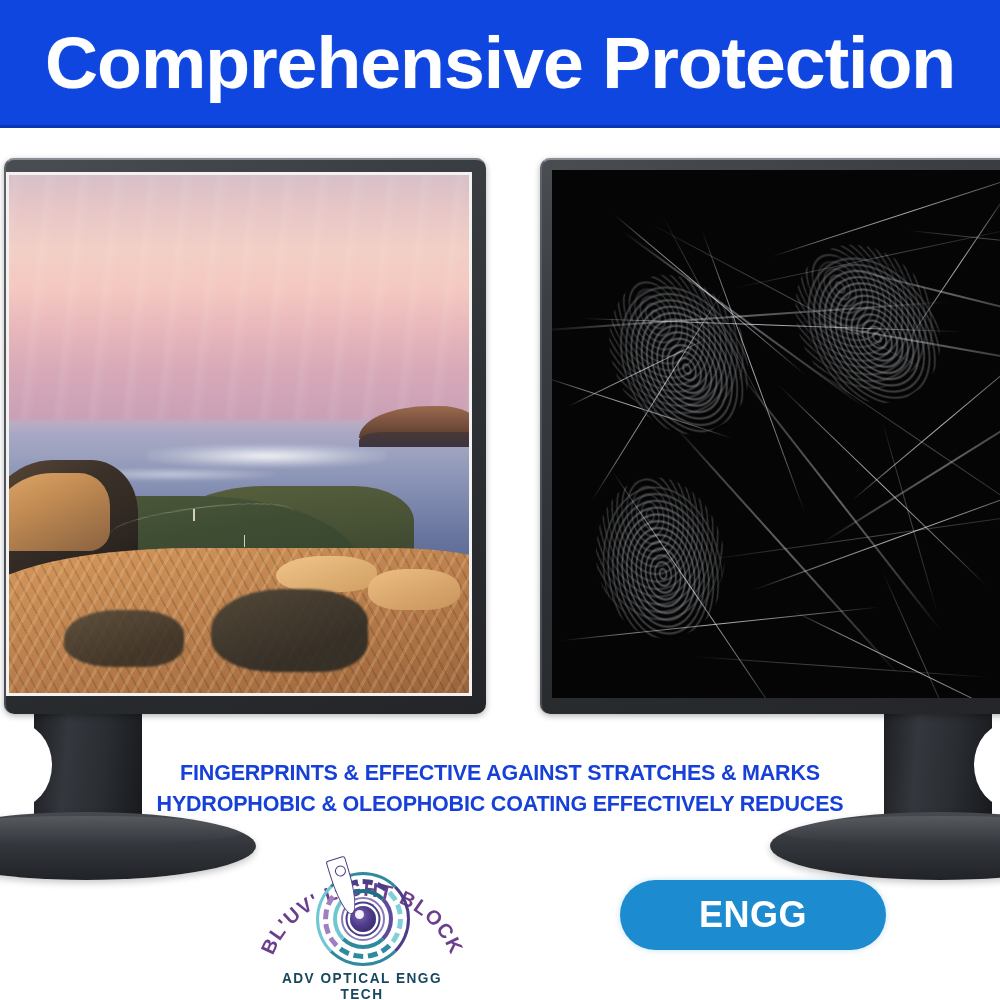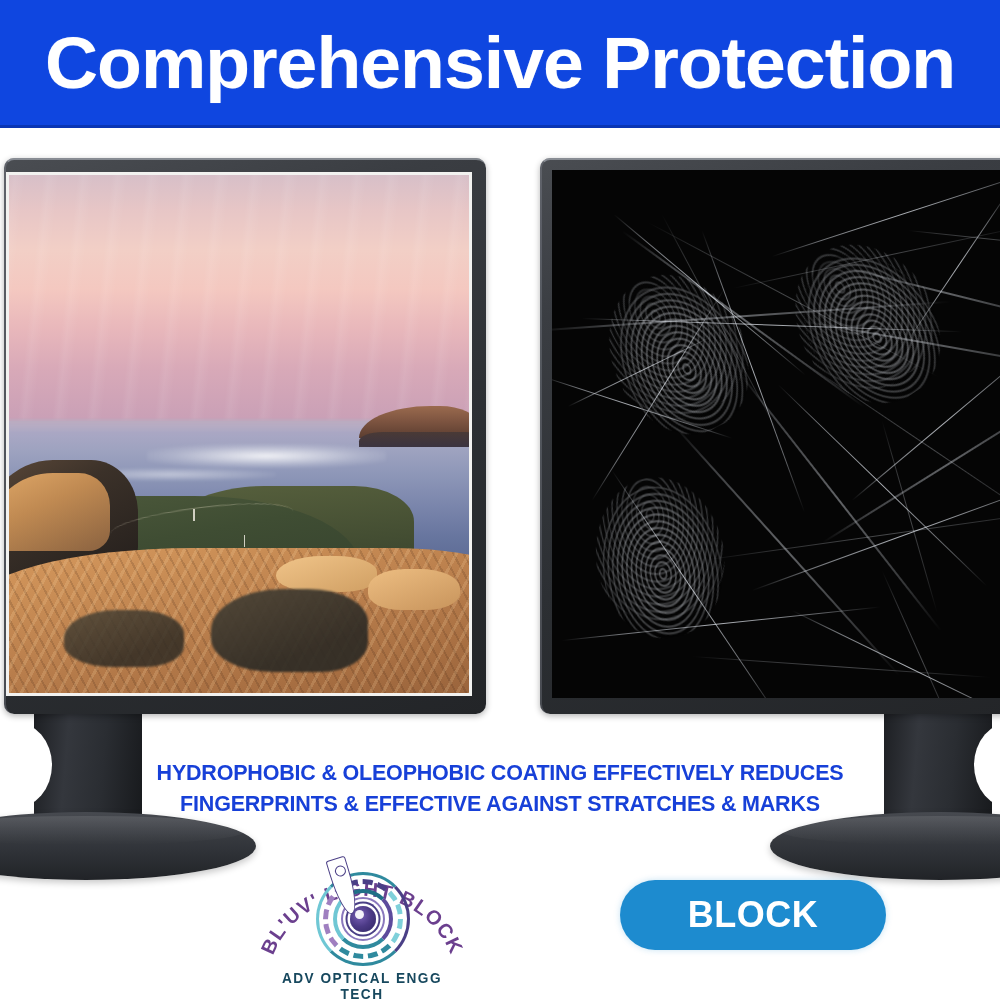--- a/index.html
+++ b/index.html
@@ -497,22 +497,22 @@
       <div class="scratch" style="left:16px;  top:236px; width:160px; transform:rotate(-26deg);"></div>
       <div class="scratch soft" style="left:356px; top:60px;  width:150px; transform:rotate(6deg);"></div>
 
       <div class="fprint" style="left:68px; top:110px; width:122px; height:156px; transform:rotate(-28deg);"></div>
       <div class="fprint" style="left:256px; top:78px; width:124px; height:158px; transform:rotate(-34deg);"></div>
       <div class="fprint" style="left:50px; top:316px; width:118px; height:152px; transform:rotate(-10deg);"></div>
     </div>
   </div>
 
   <div id="tagline">
+    <div>FINGERPRINTS &amp; EFFECTIVE AGAINST STRATCHES &amp; MARKS</div>
     <div>HYDROPHOBIC &amp; OLEOPHOBIC COATING EFFECTIVELY REDUCES</div>
-    <div>FINGERPRINTS &amp; EFFECTIVE AGAINST STRATCHES &amp; MARKS</div>
   </div>
 
 
   <div id="bluv-badge">
 
     <svg id="bluv-arc-svg" width="208" height="158" viewBox="0 0 208 158">
       <defs>
         <path id="arcpath" d="M 12,126 A 94,88 0 0 1 196,126" fill="none"></path>
       </defs>
       <text fill="#6b3f8e">
@@ -526,16 +526,16 @@
       <div class="ring" style="left:17px; top:17px; width:60px; height:60px; border-width:4px; border-color:#1f6f86 #5d4b9c #2f8a9e #6fc7d4;"></div>
       <div class="ring" style="left:25px; top:25px; width:44px; height:44px; border-width:2px; border-color:#8a78bd;"></div>
       <div id="eye"></div>
       <div id="needle"></div>
     </div>
 
     <div id="bluv-sub">ADV OPTICAL ENGG TECH</div>
   </div>
 
   <button id="other-button">
-    <span id="other-label">BLOCK</span>
+    <span id="other-label">ENGG</span>
   </button>
 
 </div>
 
 </body></html>

